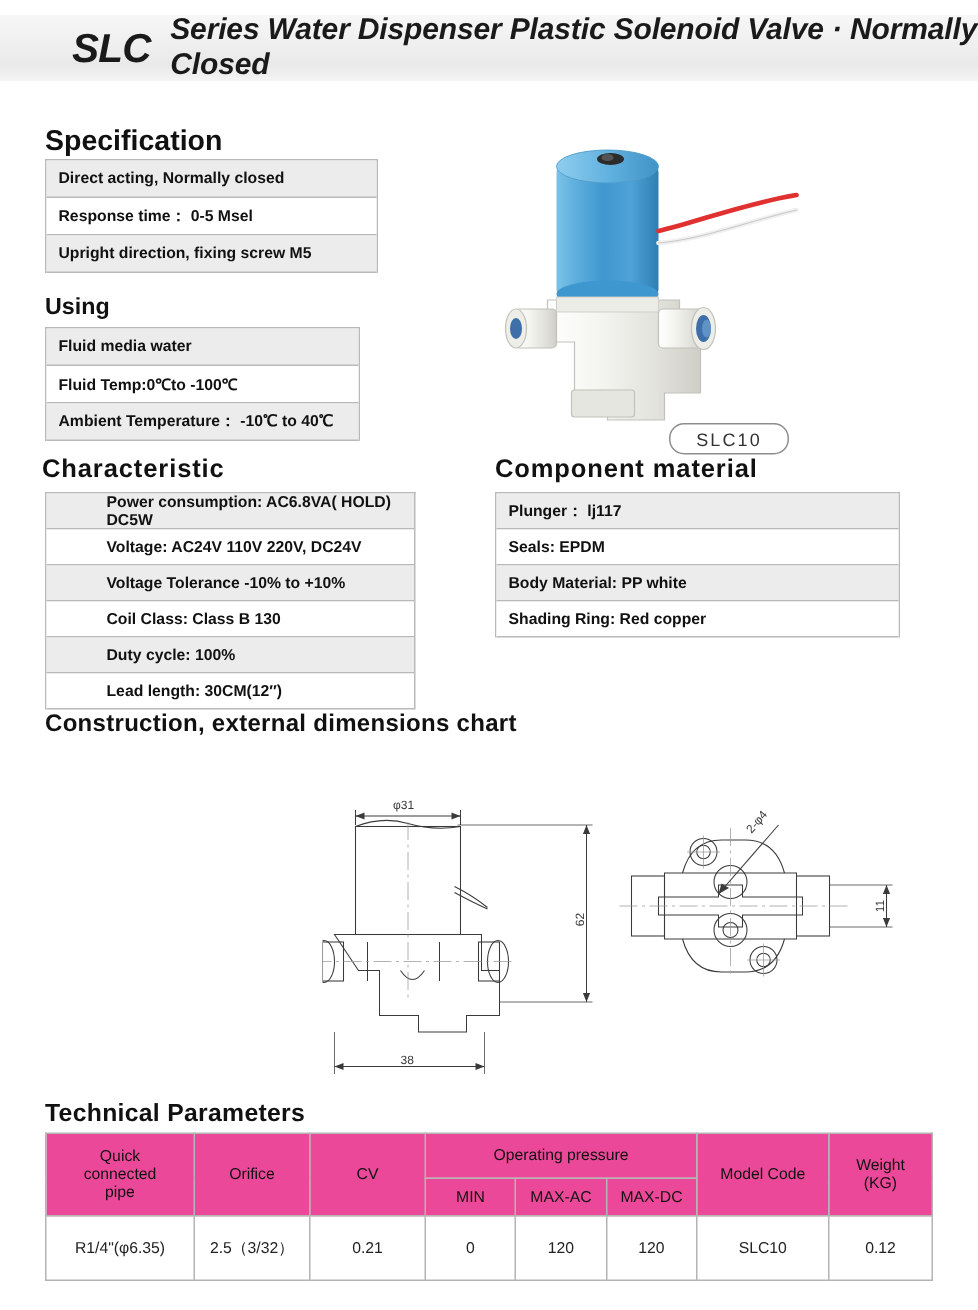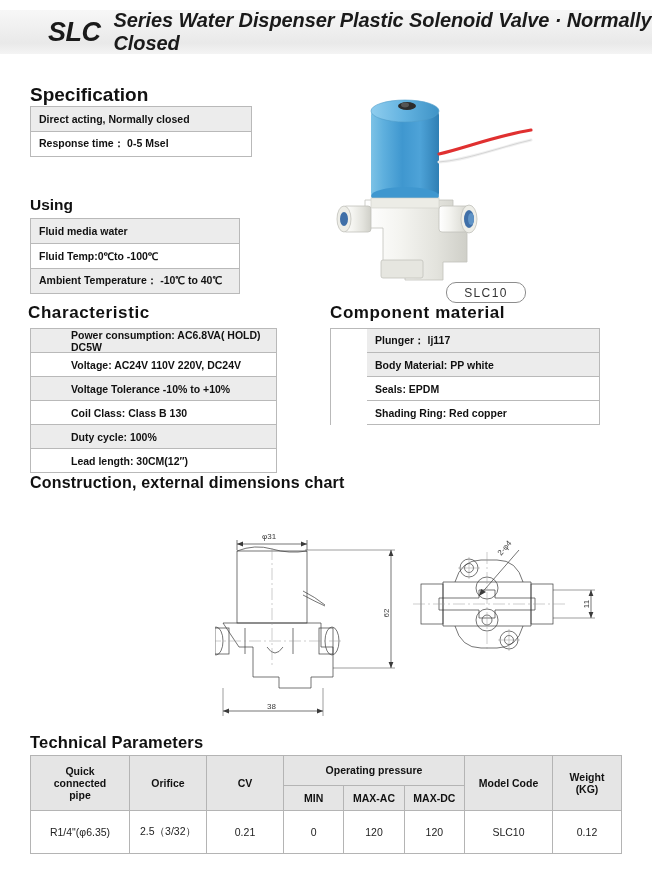--- a/index.html
+++ b/index.html
@@ -48,21 +48,21 @@
   }
   .stack .row.shade{background:#ececec;}
   .stack .row.plain{background:#ffffff;}
 
   #spec-table{left:30px;top:106px;width:222px;}
   #spec-table .row{height:25px;}
   #using-table{left:30px;top:218px;width:210px;}
   #using-table .row{height:25px;}
   #char-table{left:30px;top:328px;width:247px;}
   #char-table .row{height:24px;padding-left:40px;}
-  #comp-table{left:330px;top:328px;width:270px;padding-left:36px;}
+  #comp-table{left:330px;top:328px;width:270px;}
   #comp-table .row{height:24px;}
 
   
   .photo{position:absolute;left:335px;top:78px;width:275px;height:225px;}
   .badge{
     position:absolute;left:446px;top:282px;
     width:78px;height:19px;border:1.2px solid #8d8d8d;border-radius:10px;
     display:flex;align-items:center;justify-content:center;
     font-size:12px;letter-spacing:1.4px;color:#333;background:#fff;
   }
@@ -72,21 +72,21 @@
 
   
   #tech-table{
     position:absolute;left:30px;top:755px;width:592px;
     border-collapse:collapse;font-size:10.5px;color:#222;
     table-layout:fixed;
   }
   #tech-table th,#tech-table td{
     border:1px solid #b4b4b4;text-align:center;vertical-align:middle;
   }
-  #tech-table thead th{background:#e5e5e5;font-weight:bold;color:#111;}
+  #tech-table thead th{background:#ec4899;font-weight:normal;color:#111;}
   #tech-table tbody td{background:#ffffff;height:40px;font-weight:normal;}
   .th-tall{height:52px;}
   .th-sub{height:22px;font-weight:normal;}
   .th-grp{height:26px;font-weight:normal;}
 </style>
 </head>
 <body>
 
 <div class="header-band">
   <span class="brand">SLC</span>
@@ -96,41 +96,42 @@
 <div class="sec-title h-spec">Specification</div>
 <div class="sec-title h-using">Using</div>
 <div class="sec-title h-char">Characteristic</div>
 <div class="sec-title h-comp">Component material</div>
 <div class="sec-title h-constr">Construction, external dimensions chart</div>
 <div class="sec-title h-tech">Technical Parameters</div>
 
 <div class="stack" id="spec-table">
   <div class="row shade">Direct acting, Normally closed</div>
   <div class="row plain">Response time：  0-5 Msel</div>
+  <div class="row shade">Upright direction, fixing screw M5</div>
 </div>
 
 <div class="stack" id="using-table">
   <div class="row shade">Fluid media water</div>
   <div class="row plain">Fluid Temp:0℃to -100℃</div>
   <div class="row shade"> Ambient Temperature：  -10℃ to 40℃</div>
 </div>
 
 <div class="stack" id="char-table">
   <div class="row shade">Power consumption: AC6.8VA( HOLD) DC5W</div>
   <div class="row plain">Voltage: AC24V 110V 220V,  DC24V</div>
   <div class="row shade">Voltage Tolerance -10% to +10%</div>
   <div class="row plain"> Coil Class: Class B 130</div>
   <div class="row shade"> Duty cycle: 100%</div>
   <div class="row plain">Lead length: 30CM(12″)</div>
 </div>
 
 <div class="stack" id="comp-table">
   <div class="row shade">Plunger：  lj117</div>
+  <div class="row plain">Seals: EPDM</div>
   <div class="row shade">Body Material: PP white</div>
-  <div class="row plain">Seals: EPDM</div>
   <div class="row plain">Shading Ring: Red copper</div>
 </div>
 
 <div class="photo">
   <svg width="275" height="225" viewBox="0 0 275 225">
     <defs>
       <linearGradient id="coilg" x1="0" y1="0" x2="1" y2="0">
         <stop offset="0%" stop-color="#7cc2e6"></stop>
         <stop offset="18%" stop-color="#5fb0de"></stop>
         <stop offset="46%" stop-color="#3f97cf"></stop>

